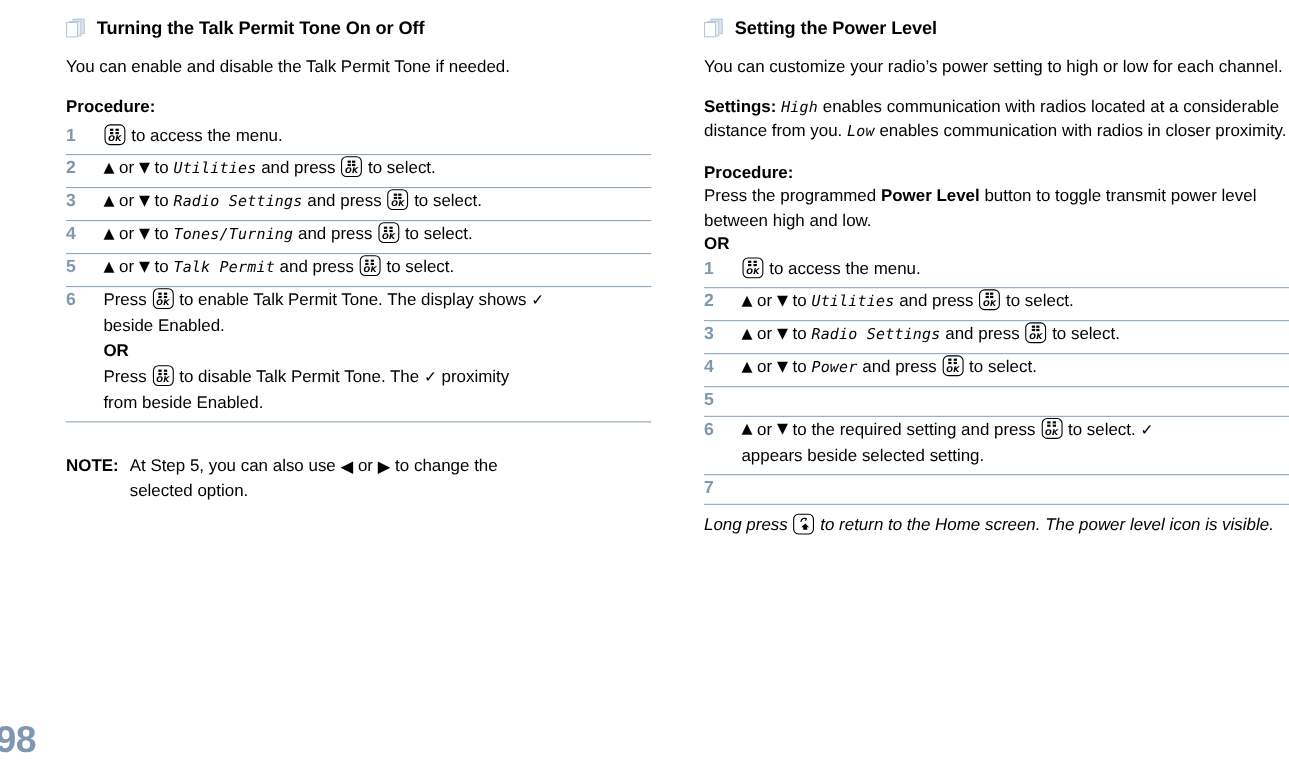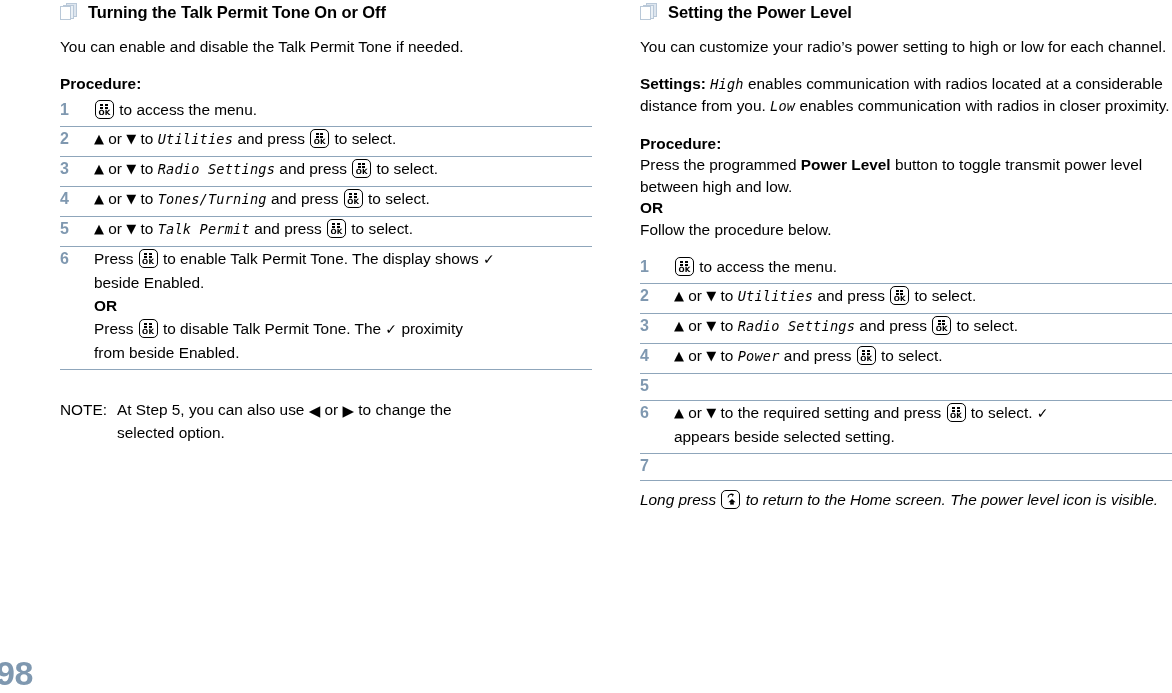--- a/index.html
+++ b/index.html
@@ -17,21 +17,21 @@
     -webkit-font-smoothing: antialiased;
   }
 
   .page {
     position: absolute;
     inset: 0;
   }
 
   .col {
     position: absolute;
-    top: 2px;
+    top: 16px;
     width: 532px;
   }
   .col-left  { left: 60px; }
   .col-right { left: 640px; }
 
   
   .section-head {
     display: flex;
     align-items: flex-start;
     gap: 9px;
@@ -108,21 +108,21 @@
   ol.steps > li.empty { height: 21px; padding-bottom: 5px; }
 
   
   .note {
     display: flex;
     gap: 10px;
     font-size: 15.4px;
     line-height: 23px;
     margin-top: 28px;
   }
-  .note .note-label { font-weight: normal; flex: 0 0 auto; }
+  .note .note-label { font-weight: bold; flex: 0 0 auto; }
   .note .note-body { flex: 1 1 auto; }
 
   
   .key {
     display: inline-block;
     position: relative;
     vertical-align: -4px;
     width: 19px;
     height: 19px;
     box-sizing: border-box;
@@ -151,20 +151,21 @@
   .key .ok {
     position: absolute;
     left: 0; right: 0;
     bottom: 1.2px;
     text-align: center;
     font-family: "DejaVu Sans", sans-serif;
     font-size: 7.2px;
     font-weight: bold;
     line-height: 7.5px;
     letter-spacing: 0.2px;
+    font-style: italic;
   }
 
   .key-home { }
   .key-home .hg {
     position: absolute;
     left: 0; right: 0; top: 0; bottom: 0;
   }
   .key-home svg { position: absolute; left: 2.6px; top: 1.4px; }
 
   
@@ -301,21 +302,20 @@
       <span>Setting the Power Level</span>
     </h2>
 
     <p class="body">You can customize your radio’s power setting to high or low for each channel.</p>
 
     <p class="body"><span class="b">Settings:</span> <span class="disp">High</span> <span>enables communication with radios located at a considerable distance from you.</span> <span class="disp">Low</span> <span>enables communication with radios in closer proximity.</span></p>
 
     <p class="body nogap b">Procedure:</p>
     <p class="body nogap"><span>Press the programmed</span> <span class="b">Power Level</span> <span>button to toggle transmit power level between high and low.</span></p>
     <p class="body nogap b">OR</p>
-    <p class="body">Follow the procedure below.</p>
 
     <ol class="steps">
 
       <li>
         <span class="num">1</span>
         <span class="txt"><span class="key"><span class="grid">
                 <span></span>
                 <span></span>
                 <span></span>
                 <span></span>

